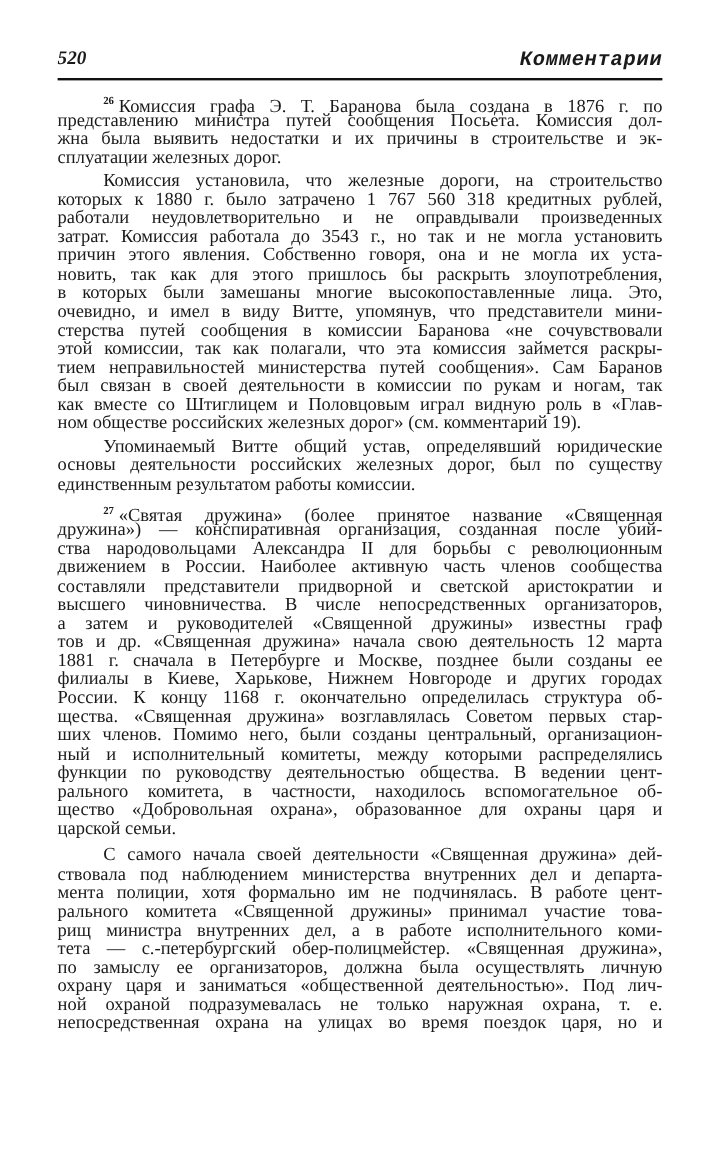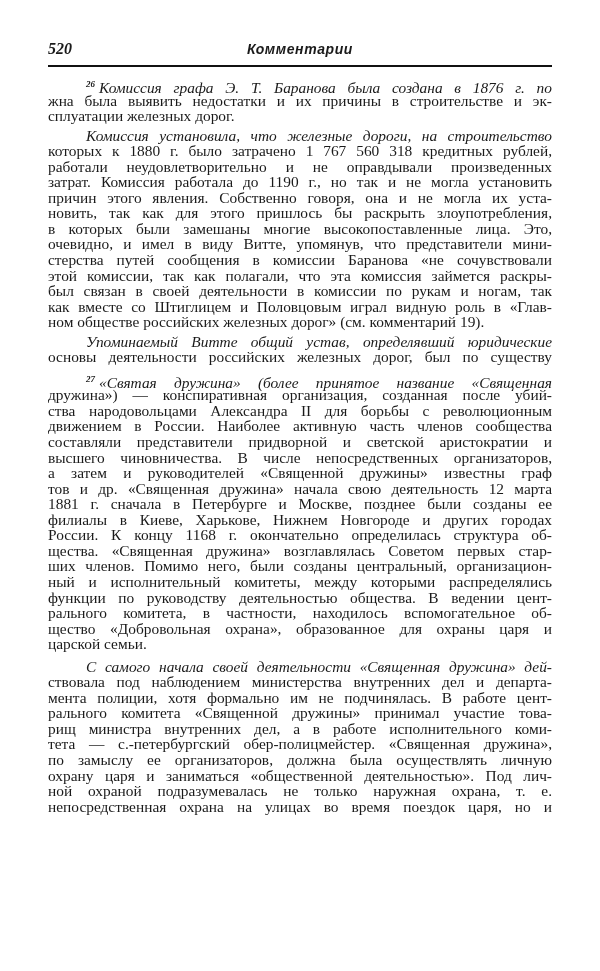--- a/index.html
+++ b/index.html
@@ -1,70 +1,73 @@
 <!DOCTYPE html>
 <html><head>
 <meta charset="utf-8">
 <style>
   html, body { margin: 0; padding: 0; background: #ffffff; }
   body { width: 600px; height: 971px; position: relative; overflow: hidden; font-family: "DejaVu Serif", "Liberation Serif", serif; color: #1a1a1a; }
   .page { position: absolute; left: 0; top: 0; width: 600px; height: 693px; background: #fff; border-radius: 29px; }
   .header { position: absolute; left: 48px; top: 38px; width: 504px; height: 24px; }
   .page-num { position: absolute; left: 0; top: 2px; font-family: "Liberation Serif", serif; font-style: italic; font-weight: bold; font-size: 16px; }
-  .running-title { position: absolute; left: 0; right: 0; top: 3px; text-align: center; font-family: Liberation Sans, sans-serif; font-style: italic; font-weight: bold; font-size: 14px; letter-spacing: 0.6px; }
+  .running-title { position: absolute; left: 0; right: 0; top: 3px; text-align: right; font-family: Liberation Mono, monospace; font-style: italic; font-weight: bold; font-size: 17px; letter-spacing: 0.6px; }
   .rule { position: absolute; left: 48px; top: 65px; width: 504px; height: 2px; background: #111; }
   .body { position: absolute; left: 48px; top: 77px; width: 504px; }
   .para { margin: 0; }
   .line { display: block; height: 15.55px; line-height: 15.55px; font-family: "Liberation Serif", serif; font-size: 15.4px; text-align: justify; text-align-last: justify; white-space: nowrap; overflow: visible; }
   .line.last { text-align-last: left; }
-  .line.indent { padding-left: 38px; font-style: italic; }
+  .line.indent { padding-left: 38px; }
   .gap { height: 7px; }
   .gap-sm { height: 4px; }
   .fn-mark { font-size: 9px; vertical-align: 6px; font-weight: bold; margin-right: 4px; }
 </style>
 </head>
 <body>
 
 <div class="page">
 
   <div class="header">
     <span class="page-num">520</span>
     <span class="running-title">Комментарии</span>
   </div>
   <div class="rule"></div>
 
   <div class="body">
 
     <div class="para">
       <span class="line indent"><span class="fn-mark">26</span><span>Комиссия графа Э. Т. Баранова была создана в 1876 г. по</span></span>
+      <span class="line">представлению министра путей сообщения Посьета. Комиссия дол-</span>
       <span class="line">жна была выявить недостатки и их причины в строительстве и эк-</span>
       <span class="line last">сплуатации железных дорог.</span>
     </div>
     <div class="gap-sm"></div>
 
     <div class="para">
       <span class="line indent">Комиссия установила, что железные дороги, на строительство</span>
       <span class="line">которых к 1880 г. было затрачено 1 767 560 318 кредитных рублей,</span>
       <span class="line">работали неудовлетворительно и не оправдывали произведенных</span>
-      <span class="line">затрат. Комиссия работала до 1190 г., но так и не могла установить</span>
+      <span class="line">затрат. Комиссия работала до 3543 г., но так и не могла установить</span>
       <span class="line">причин этого явления. Собственно говоря, она и не могла их уста-</span>
       <span class="line">новить, так как для этого пришлось бы раскрыть злоупотребления,</span>
       <span class="line">в которых были замешаны многие высокопоставленные лица. Это,</span>
       <span class="line">очевидно, и имел в виду Витте, упомянув, что представители мини-</span>
       <span class="line">стерства путей сообщения в комиссии Баранова «не сочувствовали</span>
       <span class="line">этой комиссии, так как полагали, что эта комиссия займется раскры-</span>
+      <span class="line">тием неправильностей министерства путей сообщения». Сам Баранов</span>
       <span class="line">был связан в своей деятельности в комиссии по рукам и ногам, так</span>
       <span class="line">как вместе со Штиглицем и Половцовым играл видную роль в «Глав-</span>
       <span class="line last">ном обществе российских железных дорог» (см. комментарий 19).</span>
     </div>
     <div class="gap-sm"></div>
 
     <div class="para">
       <span class="line indent">Упоминаемый Витте общий устав, определявший юридические</span>
       <span class="line">основы деятельности российских железных дорог, был по существу</span>
+      <span class="line last">единственным результатом работы комиссии.</span>
     </div>
     <div class="gap"></div>
 
     <div class="para">
       <span class="line indent"><span class="fn-mark">27</span><span>«Святая дружина» (более принятое название «Священная</span></span>
       <span class="line">дружина») — конспиративная организация, созданная после убий-</span>
       <span class="line">ства народовольцами Александра II для борьбы с революционным</span>
       <span class="line">движением в России. Наиболее активную часть членов сообщества</span>
       <span class="line">составляли представители придворной и светской аристократии и</span>
       <span class="line">высшего чиновничества. В числе непосредственных организаторов,</span>

